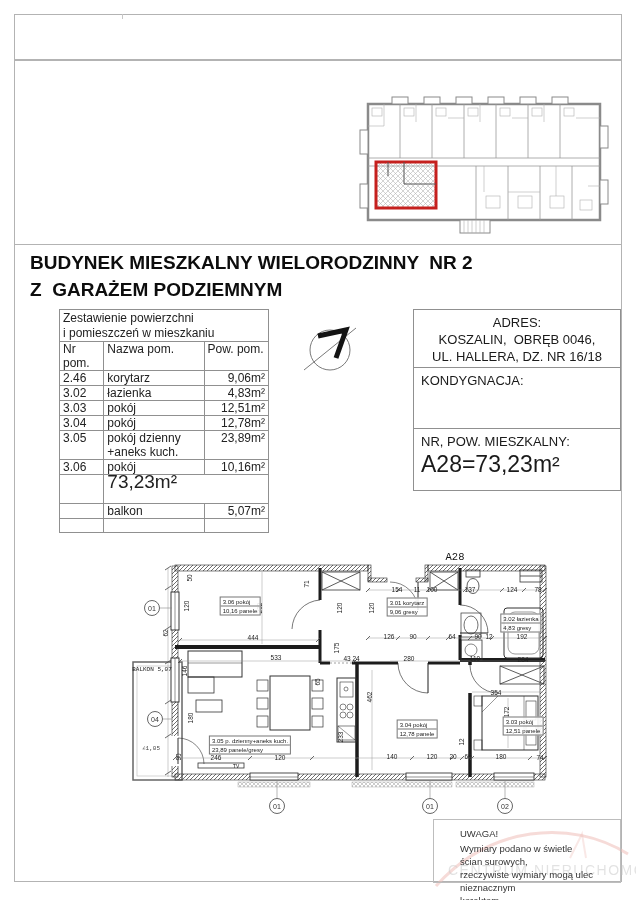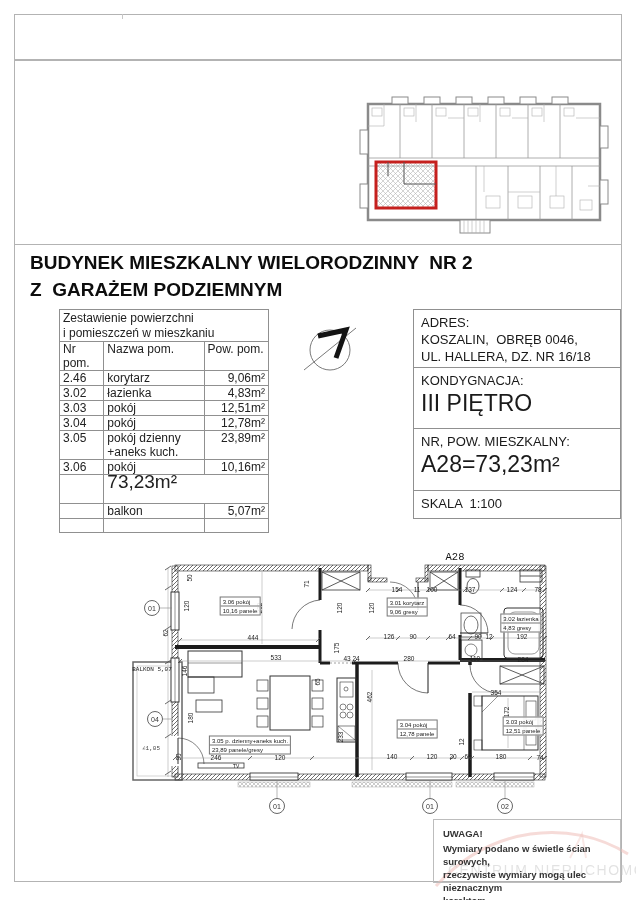--- a/index.html
+++ b/index.html
@@ -18,41 +18,41 @@
   table.area td,table.area th{border:1px solid #909090;padding:0 3px;vertical-align:top;line-height:14px;overflow:hidden;}
   table.area .caption-cell{height:30px;font-size:12px;line-height:15px;padding-top:1px;}
   table.area th{text-align:left;font-weight:normal;height:15px;}
   .c-nr{width:42px;} .c-name{width:95px;} .c-area{width:61px;text-align:right;}
   tr.trow td{height:14px;}
   td.total-cell{font-size:19px;height:28px;line-height:28px;padding-right:2px;}
   tr.empty-row td{height:13px;}
   
   .info{left:413px;top:309px;width:208px;font-size:13px;}
   .info-box{border:1px solid #909090;border-top:none;padding:4px 7px 2px 7px;box-sizing:border-box;width:208px;}
-  .info-box.first{border-top:1px solid #909090;}
+  .info-box.first{border-top:1px solid #909090;text-align:center;}
   .info-label{font-size:13px;line-height:17px;}
   .info-big{font-size:23px;line-height:28px;letter-spacing:0;}
   
   svg{display:block;}
   
   .plan{left:0;top:530px;width:636px;height:300px;}
   .plan-annotations{left:0;top:0;width:636px;height:300px;}
   .dim{position:absolute;font-size:6.5px;color:#222;transform:translate(-50%,-50%);white-space:nowrap;}
   .dim.rot{transform:translate(-50%,-50%) rotate(-90deg);}
   .room-label{position:absolute;transform:translate(-50%,-50%);border:1px solid #777;background:rgba(255,255,255,.88);font-size:6px;line-height:8px;color:#222;white-space:nowrap;text-align:left;}
   .room-label .rl1{border-bottom:1px solid #777;padding:0 2px;}
   .room-label .rl2{padding:0 2px;}
   .marker{position:absolute;width:14px;height:14px;border:1px solid #666;border-radius:50%;background:#fff;font-size:7px;color:#333;display:flex;align-items:center;justify-content:center;transform:translate(-50%,-50%);}
   .plan-text{position:absolute;transform:translate(-50%,-50%);color:#222;white-space:nowrap;font-family:Liberation Mono, monospace;}
   #a28-label{font-size:10.5px;color:#111;}
   #balkon-label{font-size:6px;}
   #slope-label{font-size:6px;color:#444;}
   #tv-label{font-size:5.5px;}
   
-  .note{left:433px;top:819px;width:188px;height:64px;border:1px solid #bdbdbd;padding:7px 9px;box-sizing:border-box;font-size:9.5px;line-height:13px;color:#333;background:transparent;font-weight:bold;}
+  .note{left:433px;top:819px;width:188px;height:64px;border:1px solid #bdbdbd;padding:7px 26px;box-sizing:border-box;font-size:9.5px;line-height:13px;color:#333;background:transparent;}
   .note .note-title{margin-bottom:2px;}
   
   .wm-text{left:448px;top:862px;width:172px;font-size:14px;letter-spacing:1.5px;color:#cccccc;opacity:.55;white-space:nowrap;}
 </style>
 </head>
 <body>
 
 <div id="page">
 
   <div class="abs frame-top"></div>
@@ -189,28 +189,24 @@
   </svg>
 
   <div class="abs info">
     <div class="info-box first" style="height:59px">
       <div class="info-label">ADRES:</div>
       <div class="info-label" style="white-space:pre">KOSZALIN,  OBRĘB 0046,</div>
       <div class="info-label">UL. HALLERA, DZ. NR 16/18</div>
     </div>
     <div class="info-box" style="height:61px">
       <div class="info-label">KONDYGNACJA:</div>
-      <div class="info-big">III PIĘTRO</div>
     </div>
     <div class="info-box" style="height:62px">
       <div class="info-label">NR, POW. MIESZKALNY:</div>
       <div class="info-big">A28=73,23m²</div>
-    </div>
-    <div class="info-box" style="height:28px">
-      <div class="info-label" style="white-space:pre">SKALA  1:100</div>
     </div>
   </div>
 
   <div class="abs plan">
     <svg class="abs" style="left:0;top:0" width="636" height="300" viewBox="0 0 636 300">
       <defs>
         <pattern id="wh" width="4" height="4" patternUnits="userSpaceOnUse">
           <path d="M0,4 L4,0" stroke="#4a4a4a" stroke-width="0.8"></path>
         </pattern>
         <pattern id="xh2" width="4" height="4" patternUnits="userSpaceOnUse">

